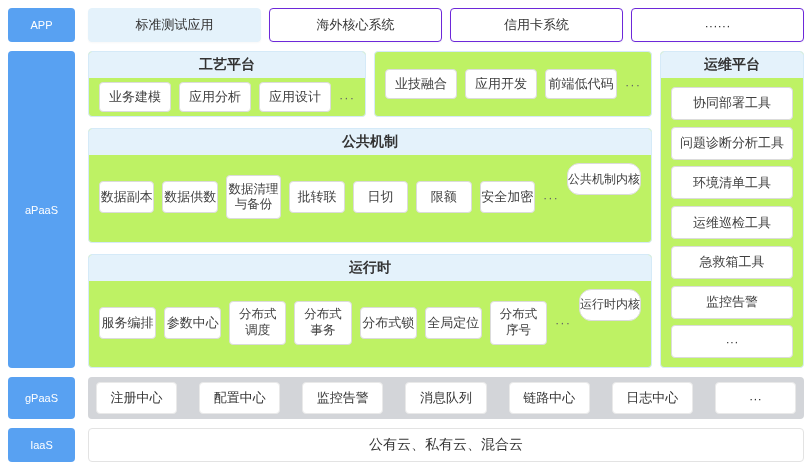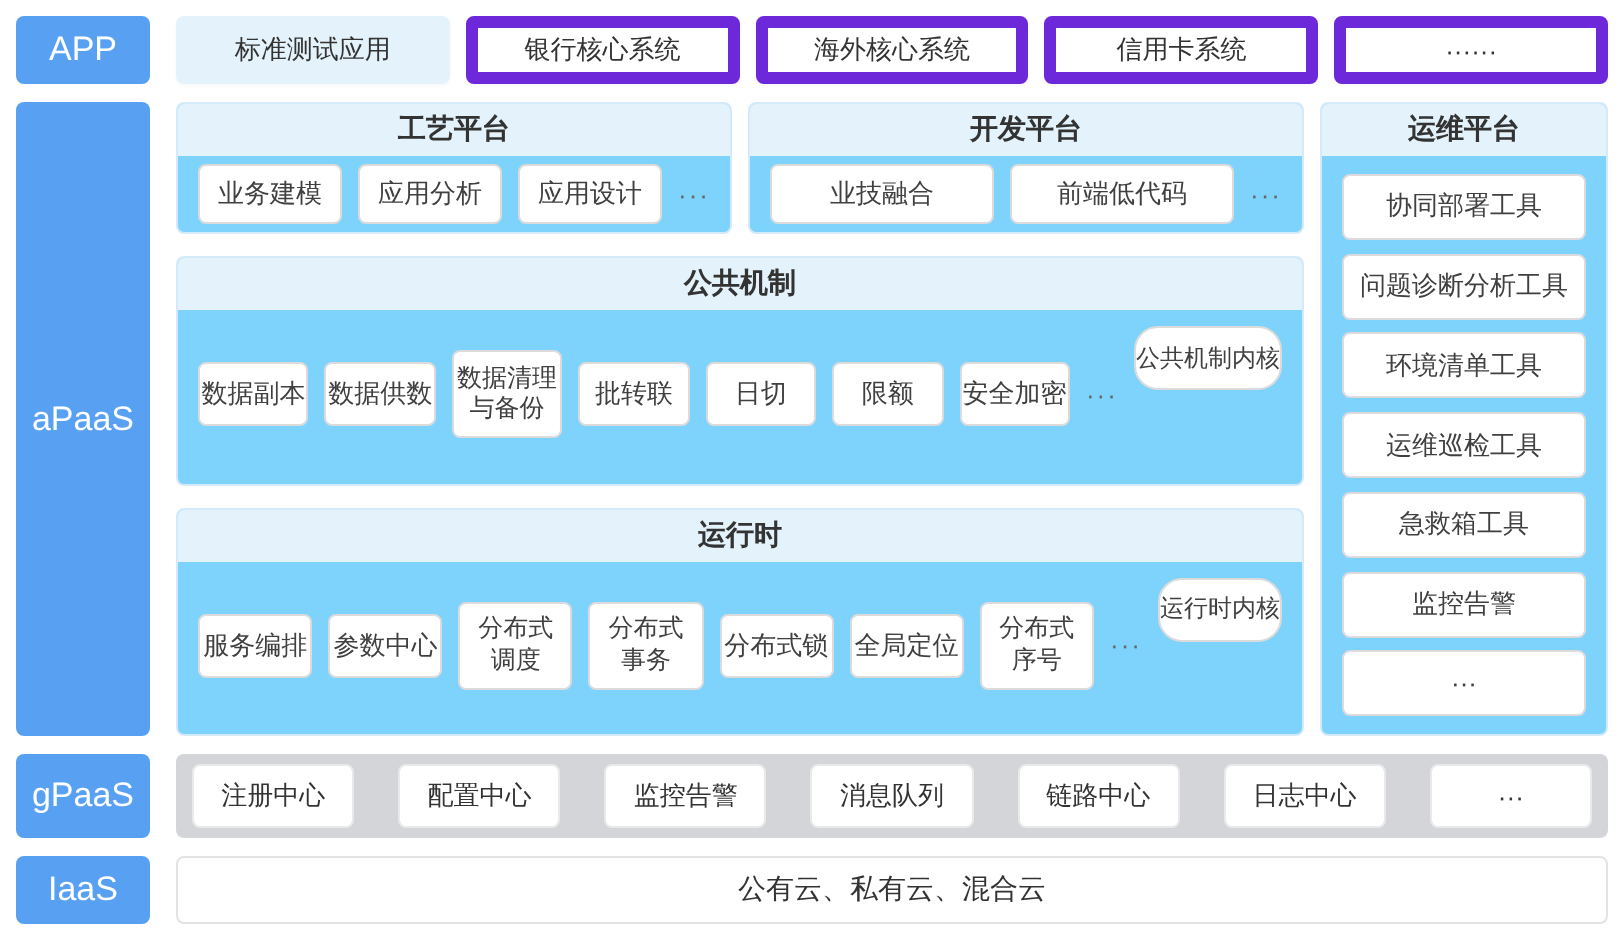--- a/index.html
+++ b/index.html
@@ -1,35 +1,35 @@
 <!DOCTYPE html>
 <html><head>
 <meta charset="utf-8">
 <style>
   html,body { margin:0; padding:0; background:#fff; }
   body { font-family:"Liberation Sans","DejaVu Sans",sans-serif; }
   .page { width:812px; height:470px; box-sizing:border-box; padding:8px; display:flex; flex-direction:column; gap:9px; background:#fff; }
 
   .layer-row { display:flex; gap:13px; }
   .layer-label { width:67px; flex:none; background:#58A1F2; color:#fff; border-radius:4px;
-                 display:flex; align-items:center; justify-content:center; font-size:17px; font-weight:500; }
+                 display:flex; align-items:center; justify-content:center; font-size:11px; font-weight:500; }
 
   
   .app-row { height:34px; flex:none; }
   .app-items { flex:1; display:flex; gap:8px; }
-  .app-chip { flex:1; background:#fff; border:6px solid #6d28d9; border-radius:4px;
+  .app-chip { flex:1; background:#fff; border:1px solid #6d28d9; border-radius:4px;
               display:flex; align-items:center; justify-content:center; font-size:13px; color:#333;
               box-shadow:0 1px 2px rgba(0,0,0,0.03); }
   .app-chip.highlight { background:#E4F2FB; border-color:#E4F2FB; }
 
   
   .apaas-row { flex:1; }
   .apaas-content { flex:1; display:flex; gap:8px; }
   .left-col { flex:1; display:flex; flex-direction:column; gap:11px; }
-  .panel { border:1px solid #D5EAF8; border-radius:4px; background:#7dd3fc; display:flex; flex-direction:column; overflow:hidden; }
+  .panel { border:1px solid #D5EAF8; border-radius:4px; background:#bef264; display:flex; flex-direction:column; overflow:hidden; }
   .panel-row { display:flex; gap:8px; height:66px; flex:none; }
   .panel-row .panel { flex:1; }
   .panel-header { height:26px; flex:none; background:#E4F2FB; display:flex; align-items:center; justify-content:center;
                   font-size:14px; font-weight:600; color:#333; }
   .panel-body { flex:1; display:flex; align-items:center; padding:0 10px; gap:8px; }
   .chip { border:1px solid #DBDBDB; border-radius:4px; background:#fff; display:flex; align-items:center; justify-content:center;
           font-size:13px; color:#404040; white-space:pre-line; text-align:center; box-sizing:border-box; }
   .panel-body .chip { flex:1; height:30px;text-align:right; }
   .more { flex:none; width:16px; text-align:center; color:#666; font-size:13px; letter-spacing:1px; }
 
@@ -58,21 +58,20 @@
 </style>
 </head>
 <body>
 
 <div class="page">
 
   <div class="layer-row app-row">
     <div class="layer-label">APP</div>
     <div class="app-items">
       <div class="app-chip highlight">标准测试应用</div>
-      <div class="app-chip">银行核心系统</div>
       <div class="app-chip">海外核心系统</div>
       <div class="app-chip">信用卡系统</div>
       <div class="app-chip">······</div>
     </div>
   </div>
 
   <div class="layer-row apaas-row">
     <div class="layer-label">aPaaS</div>
     <div class="apaas-content">
 
@@ -84,23 +83,23 @@
             <div class="panel-header">工艺平台</div>
             <div class="panel-body">
               <div class="chip">业务建模</div>
               <div class="chip">应用分析</div>
               <div class="chip">应用设计</div>
               <div class="more">···</div>
             </div>
           </div>
 
           <div class="panel">
-            <div class="panel-header">开发平台</div>
             <div class="panel-body">
               <div class="chip">业技融合</div>
+              <div class="chip">应用开发</div>
               <div class="chip">前端低代码</div>
               <div class="more">···</div>
             </div>
           </div>
         </div>
 
         <div class="panel mech-panel">
           <div class="panel-header">公共机制</div>
           <div class="mech-body">
             <div class="mech-items">

